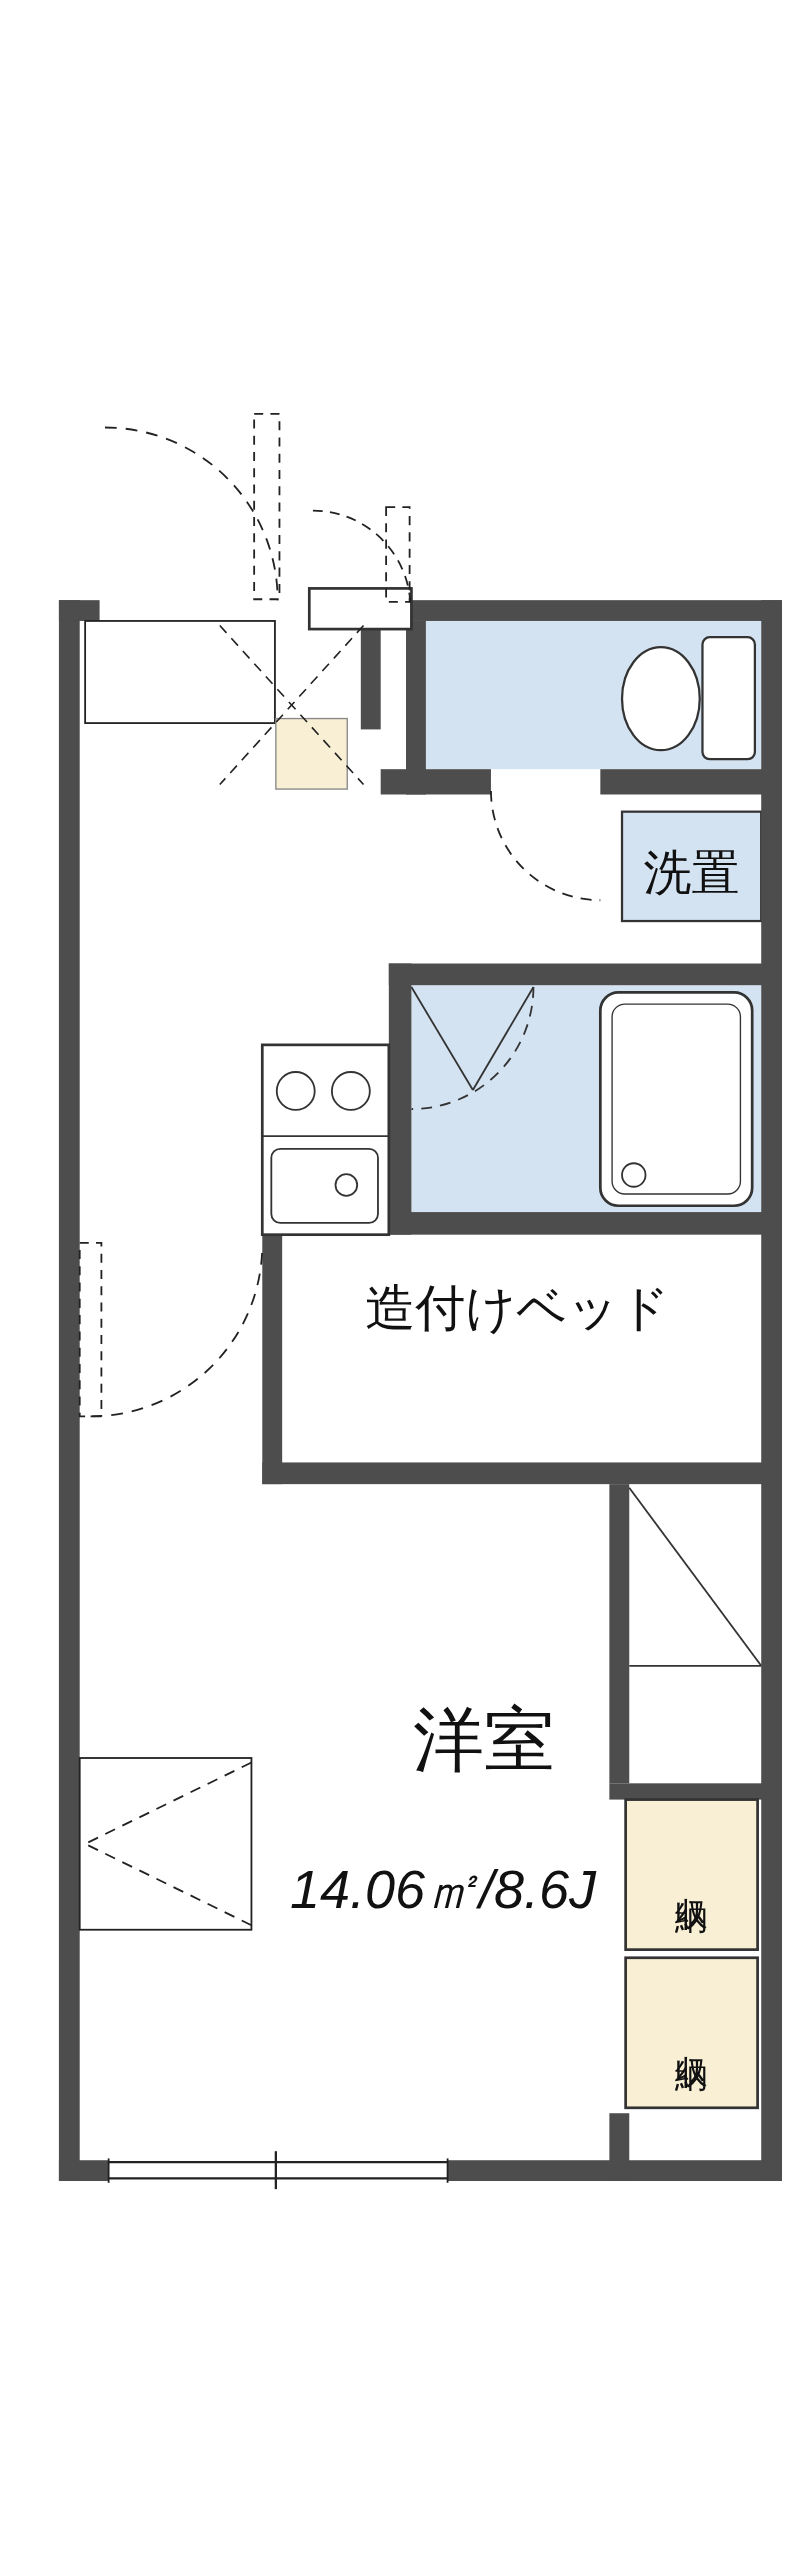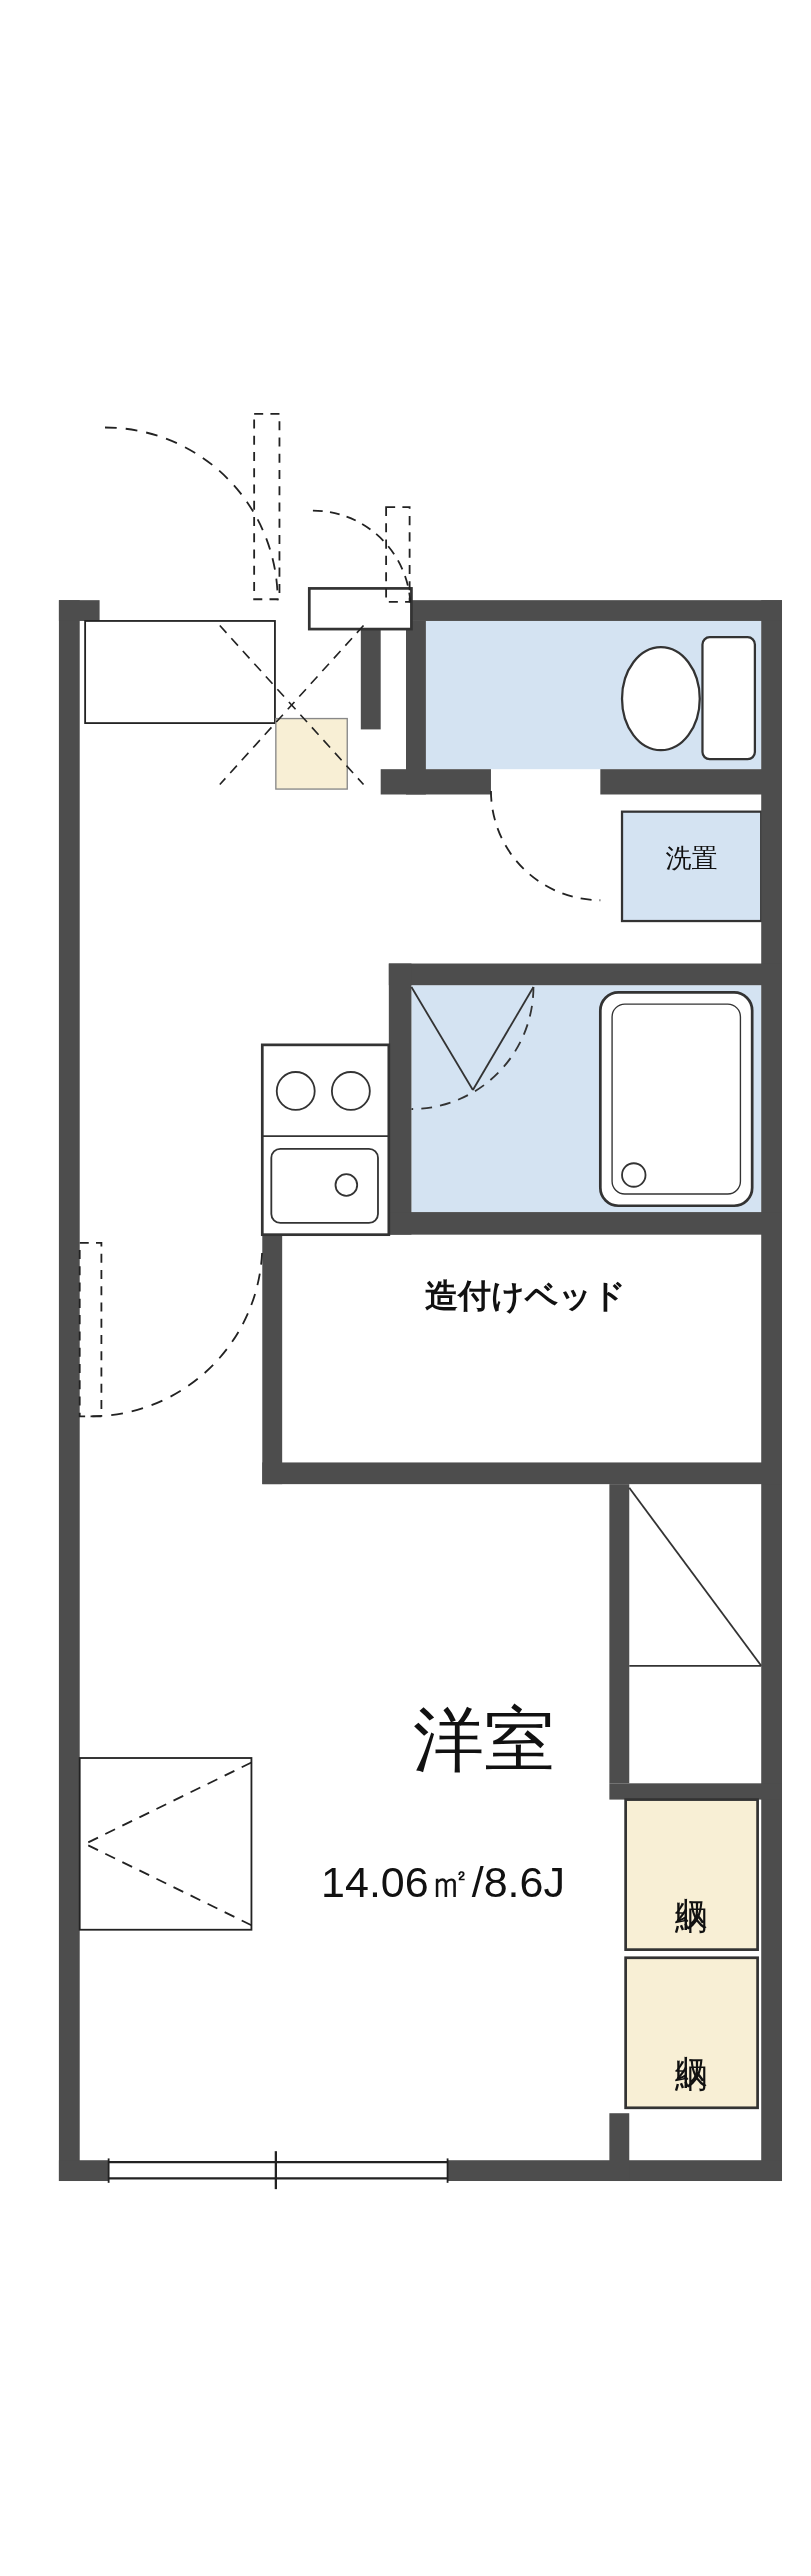--- a/index.html
+++ b/index.html
@@ -22,36 +22,36 @@
   }
   .label {
     position: absolute;
     color: #111111;
     text-align: center;
     line-height: 1.35;
     white-space: nowrap;
   }
   .label-washer {
     left: 622px; top: 841px; width: 139px;
-    font-size: 26px;
+    font-size: 48px;
   }
   .label-bed {
-    left: 279px; top: 1273px; width: 493px;
-    font-size: 33px;
+    left: 271px; top: 1273px; width: 493px;
+    font-size: 50px;
     line-height: 1.42;
     white-space: normal;
-    font-weight: bold;
   }
   .label-room-name {
     left: 362px; top: 1692px; width: 244px;
     font-size: 71px;
   }
   .label-room-area {
     left: 262px; top: 1853px; width: 362px;
-    font-size: 43px;
+    font-size: 54px;
+    font-style: italic;
   }
   .label-storage {
     left: 625px; width: 132px; height: 150px;
     font-size: 33px;
     display: flex;
     align-items: center;
     justify-content: center;
     writing-mode: vertical-rl;
     letter-spacing: 4.5px;
   }

